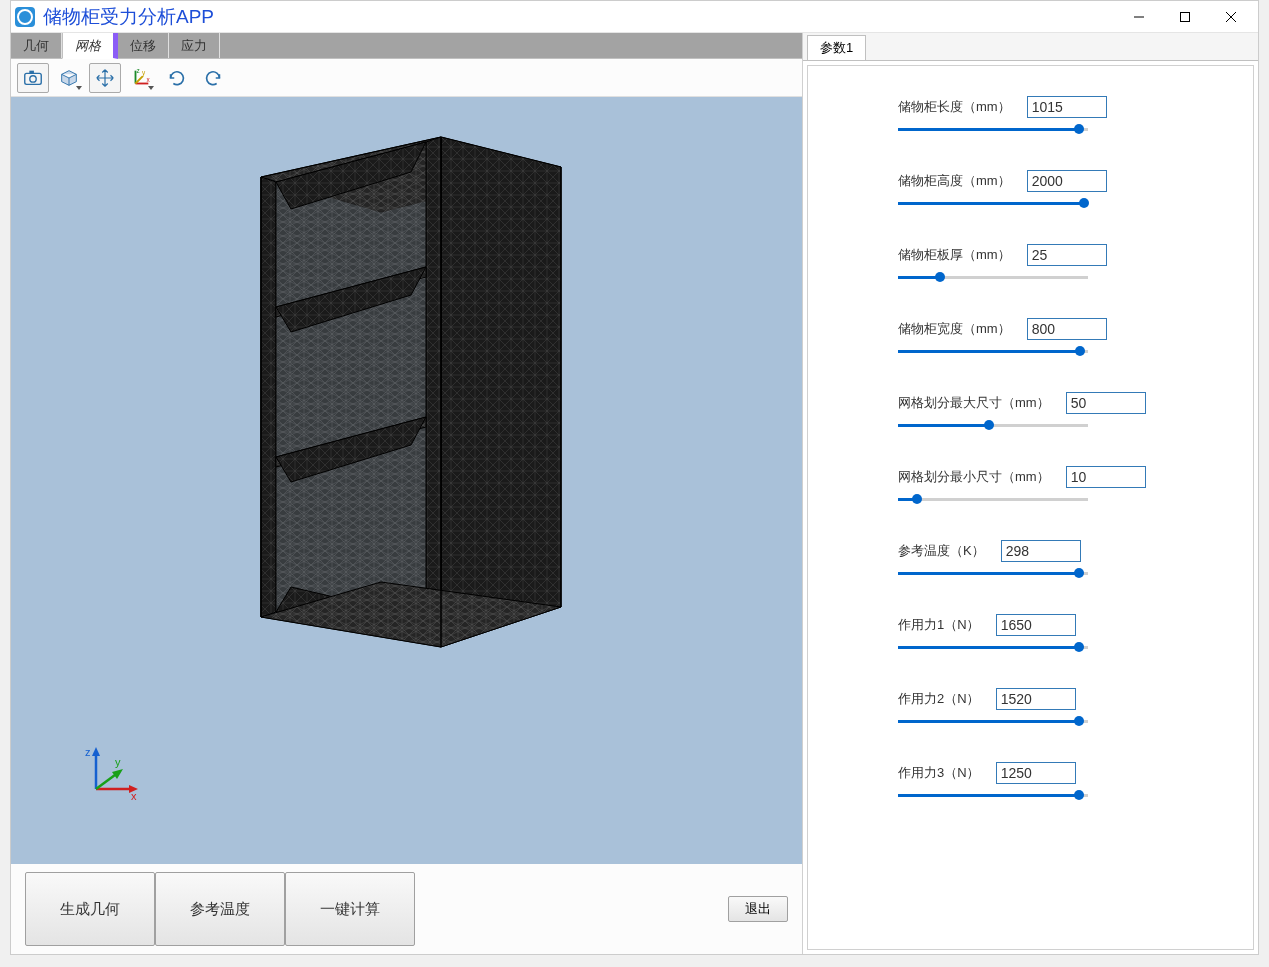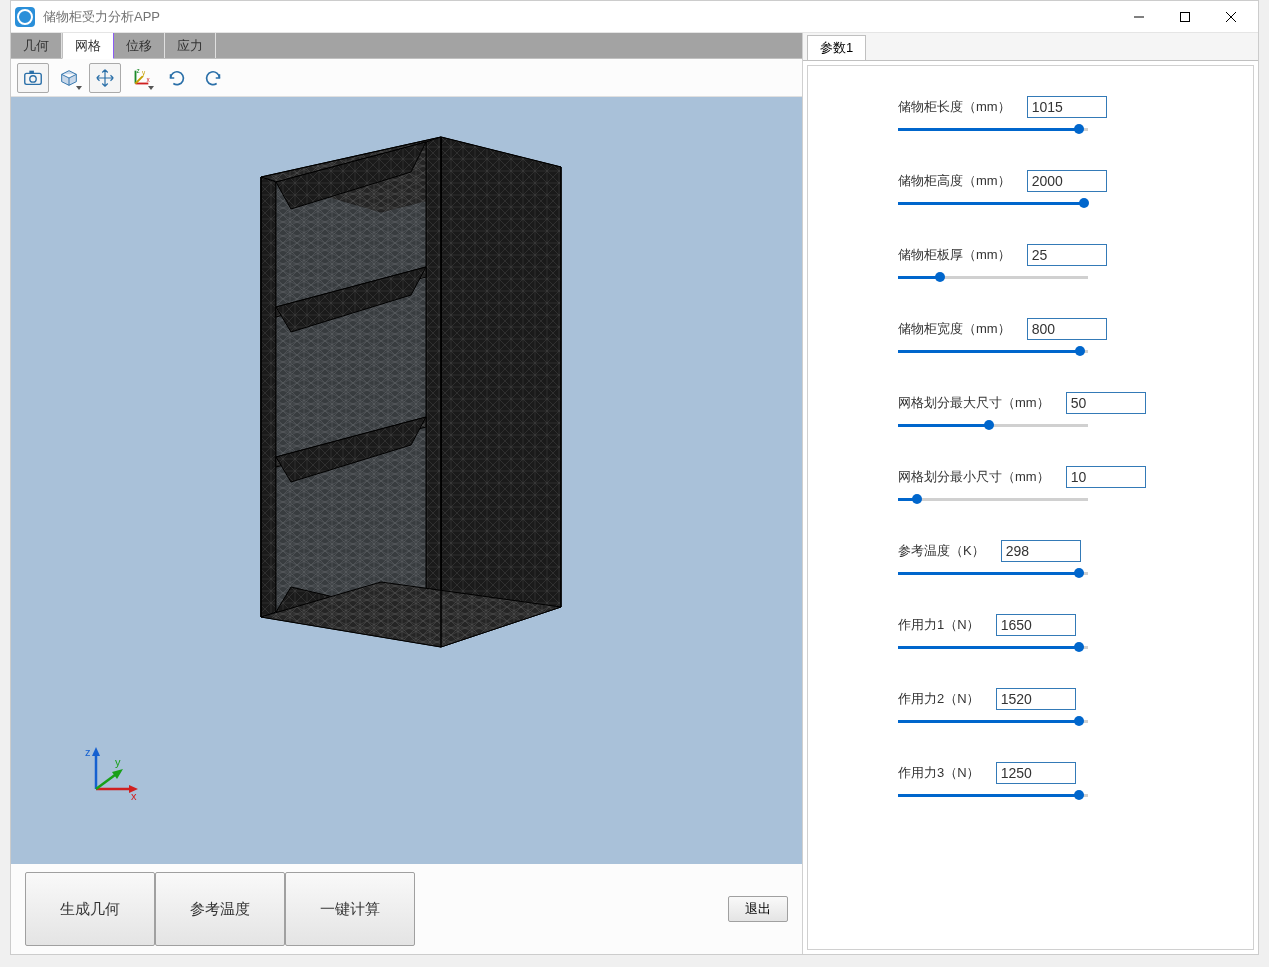--- a/index.html
+++ b/index.html
@@ -3,34 +3,34 @@
 <meta charset="utf-8">
 <style>
 * { box-sizing: border-box; margin: 0; padding: 0; font-family: "Microsoft YaHei", "Segoe UI", sans-serif; }
 body { background: #f0f0f0; width: 1269px; height: 967px; overflow: hidden; }
 
 .window { width: 1249px; height: 955px; background: #fff; border: 1px solid #ccc; margin: 0 auto; display: flex; flex-direction: column; position: relative; }
 
 
 .titlebar { height: 32px; background: #fff; display: flex; align-items: center; padding: 0 4px; border-bottom: 1px solid #e5e5e5; }
 .titlebar .app-icon { width: 20px; height: 20px; background: #2a8fd9; border-radius: 4px; margin-right: 8px; display: flex; align-items: center; justify-content: center; color: #fff; font-size: 12px; }
-.titlebar .title { font-size: 13px; color: #737373; flex: 1; }
+.titlebar .title { font-size: 19px; color: #1d4ed8; flex: 1; }
 .titlebar .winbtn { width: 46px; height: 32px; display: flex; align-items: center; justify-content: center; font-size: 12px; cursor: pointer; }
 .winbtn svg { width: 12px; height: 12px; }
 
 
 .content { flex: 1; display: flex; position: relative; }
 
 
 .leftpane { flex: 1; display: flex; flex-direction: column; border-right: 1px solid #d0d0d0; }
 
 
 .tabrow { height: 26px; display: flex; align-items: stretch; border-bottom: 1px solid #c0c0c0; background: #a3a3a3; }
 .tab { padding: 0 12px; font-size: 13px; color: #333; display: flex; align-items: center; cursor: pointer; border-right: 1px solid #e0e0e0; }
-.tab.active { background: #fff; border-bottom: 1px solid #fff; margin-bottom: -1px; border-left: 1px solid #c0c0c0; border-right: 1px solid #8b5cf6; }
+.tab.active { background: #fff; border-bottom: 1px solid #fff; margin-bottom: -1px; border-left: 1px solid #c0c0c0; border-right: 5px solid #8b5cf6; font-style: italic; }
 
 
 .toolbar { height: 38px; background: #fcfcfc; display: flex; align-items: center; padding: 0 6px; gap: 4px; border-bottom: 1px solid #e0e0e0; }
 .tbtn { width: 32px; height: 30px; border: 1px solid transparent; display: flex; align-items: center; justify-content: center; cursor: pointer; border-radius: 2px; position: relative; }
 .tbtn.boxed { border: 1px solid #aaa; background: #f5f5f5; }
 .tbtn svg { width: 22px; height: 22px; }
 .tbtn .dd { position: absolute; right: 2px; bottom: 2px; width: 0; height: 0; border-left: 3px solid transparent; border-right: 3px solid transparent; border-top: 4px solid #555; }
 
 
 .viewport { flex: 1; background: #a9c1d9; position: relative; overflow: hidden; }

